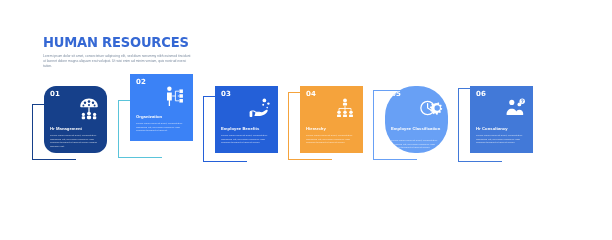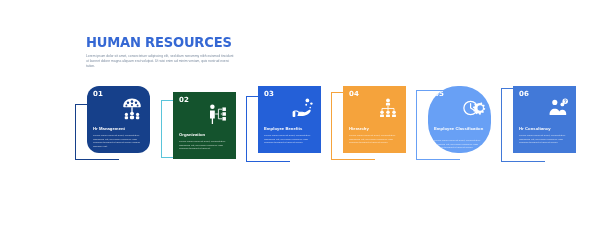--- a/index.html
+++ b/index.html
@@ -14,21 +14,20 @@
     font-family: "Liberation Sans", sans-serif;
     position: relative;
   }
 
   #infographic {
     position: absolute;
     left: 0; top: 0;
     width: 512px;
     height: 204px;
     background: #ffffff;
-    margin-left: 43px;
   }
 
   
   #header {
     position: absolute;
     left: 43px;
     top: 36px;
     width: 300px;
   }
   #main-title {
@@ -167,21 +166,21 @@
             <rect x="20.9" y="25.2" width="4.2" height="3.8" rx="1.2" fill="#ffffff"></rect>
           </svg>
         </div>
         <div class="card-title">Hr Management</div>
         <div class="card-body">Lorem ipsum dolor sit amet, consectetuer adipiscing elit, sed diam nonummy nibh euismod tincidunt ut laoreet dolore magna aliquam erat.</div>
       </div>
     </div>
 
     <div class="step" style="left:116px;">
       <div class="connector" style="left:2px; top:100px; width:44px; height:58px; border-color:#5ac4da;"></div>
-      <div class="card" style="left:14px; top:92px; background:#14532d;padding-left:23px;">
+      <div class="card" style="left:14px; top:74px; background:#3b82f6;padding-left:23px;">
         <div class="card-num">02</div>
         <div class="card-icon">
           <svg viewBox="0 0 32 30" fill="none">
             <circle cx="9" cy="6" r="2.8" fill="#ffffff"></circle>
             <path d="M6 10.5h6v10h-2.2v7H8.2v-7H6z" fill="#ffffff"></path>
             <path d="M12.5 15h4M16.5 15v-6h3M16.5 15v6h3M19.5 9h1.5M19.5 15h1.5M19.5 21h1.5" stroke="#ffffff" stroke-width="1.1" fill="none"></path>
             <rect x="21.5" y="6.8" width="4.4" height="4.4" fill="#ffffff"></rect>
             <rect x="21.5" y="12.8" width="4.4" height="4.4" fill="#ffffff"></rect>
             <rect x="21.5" y="18.8" width="4.4" height="4.4" fill="#ffffff"></rect>
           </svg>

